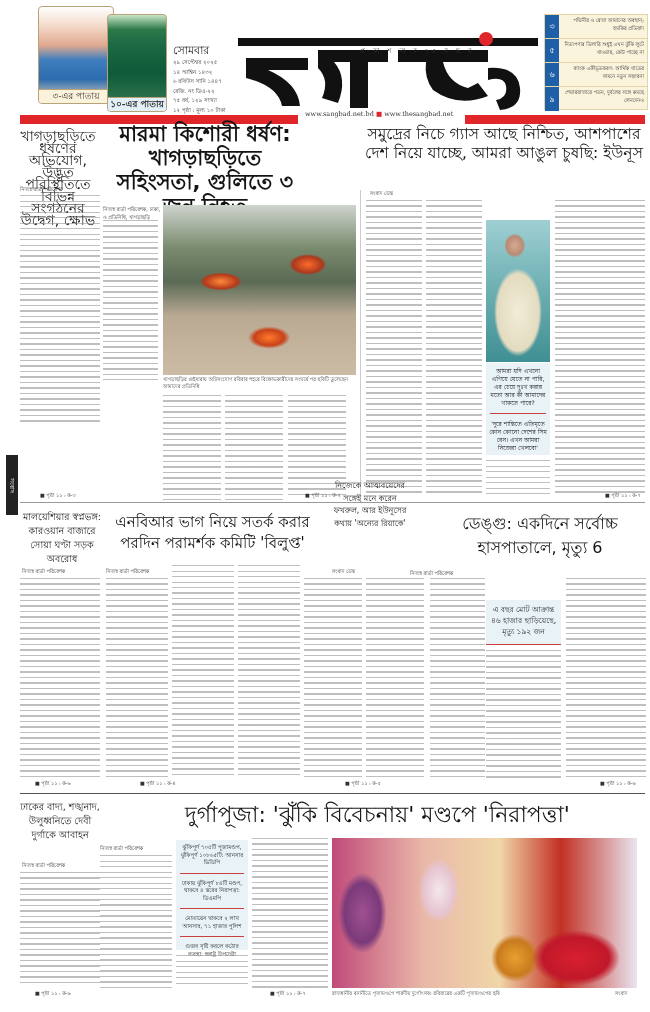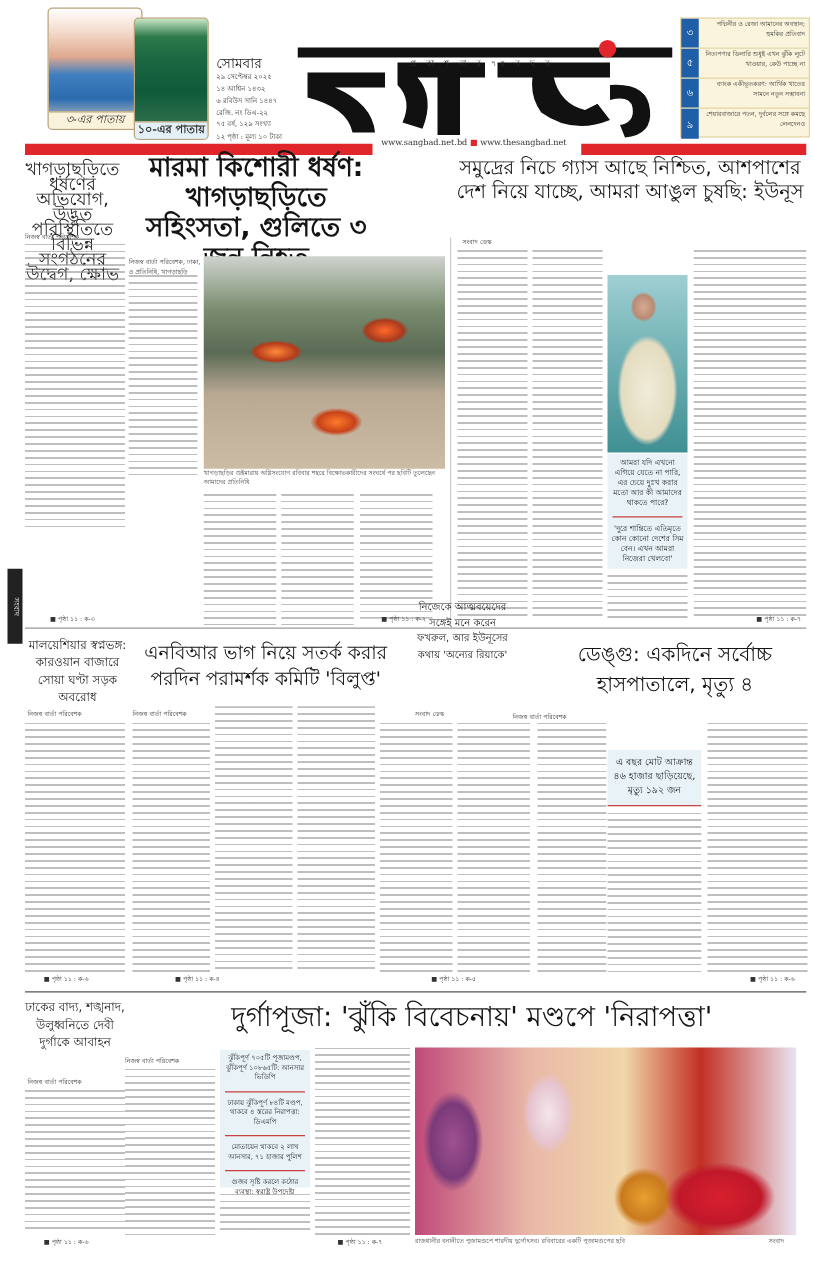--- a/index.html
+++ b/index.html
@@ -4,21 +4,21 @@
 <style>
   * { box-sizing: border-box; margin: 0; padding: 0; }
   html, body { width: 650px; height: 1012px; background: #fff; overflow: hidden; }
   body { font-family: "DejaVu Serif", serif; color: #222; position: relative; }
   
   .teaser-photo { position: absolute; border: 1px solid #b8a27a; border-radius: 4px; overflow: hidden; }
   .teaser-label { position: absolute; bottom: 0; left: 0; right: 0; height: 14px; background: #fbf2dc; border-top: 1px solid #b8a27a; font-size: 9px; text-align: center; line-height: 13px; color: #333; }
   .date-block { position: absolute; left: 173px; top: 44px; width: 62px; font-size: 5.5px; line-height: 9.5px; color: #333; }
   .date-block .day { font-size: 11px; line-height: 14px; color: #222; }
   .logo { position: absolute; left: 238px; top: 28px; width: 300px; height: 85px; }
-  .logo-tag { position: absolute; left: 328px; top: 46px; font-size: 6.5px; letter-spacing: 3px; color: #333; }
+  .logo-tag { position: absolute; left: 360px; top: 46px; font-size: 6.5px; letter-spacing: 3px; color: #333; }
   .index-box { position: absolute; left: 544px; top: 14px; width: 104px; height: 96px; background: #fbf4dc; border: 1px solid #e2d6a8; }
   .index-row { display: flex; height: 24px; border-bottom: 1px solid #e2d6a8; }
   .index-num { width: 14px; background: #1e5fa8; color: #fff; font-size: 8px; display: flex; align-items: center; justify-content: center; }
   .index-text { flex: 1; font-size: 5px; line-height: 7.5px; padding: 2px 3px; text-align: right; color: #333; }
   .redbar { position: absolute; height: 9px; background: #e0262a; }
   .urlline { position: absolute; left: 305px; top: 110px; font-size: 6.5px; color: #333; }
   .urlline .dot { color: #e0262a; }
   
   .hl { position: absolute; font-family: "DejaVu Sans", sans-serif; color: #141414; text-align: center; line-height: 1.15; }
   .side-hl { position: absolute; font-family: "DejaVu Sans", sans-serif; color: #222; text-align: center; }
@@ -32,21 +32,21 @@
   .rule { position: absolute; background: #555; }
   .photo { position: absolute; overflow: hidden; }
   .quote-box { position: absolute; background: #e9f3f7; }
   .quote-text { font-family: "DejaVu Sans", sans-serif; text-align: center; color: #222; font-size: 7px; line-height: 9px; padding: 4px 3px; }
   .qsep { height: 1px; background: #c9403e; margin: 2px 4px; }
   .vert-label { position: absolute; left: 6px; width: 12px; background: #222; color: #fff; font-size: 6px; writing-mode: vertical-rl; text-align: center; }
 </style>
 </head>
 <body>
 
-<div class="teaser-photo" style="left:38px;top:6px;width:76px;height:98px;background:linear-gradient(180deg,#fff 0%,#f3d9c9 20%,#e0a88f 40%,#3f7fbf 55%,#2b6cae 75%,#f0d9c3 100%);font-style:italic;">
+<div class="teaser-photo" style="left:38px;top:6px;width:76px;height:98px;background:linear-gradient(180deg,#fff 0%,#f3d9c9 20%,#e0a88f 40%,#3f7fbf 55%,#2b6cae 75%,#f0d9c3 100%);">
   <div class="teaser-label">৩-এর পাতায়</div>
 </div>
 <div class="teaser-photo" style="left:107px;top:14px;width:60px;height:98px;background:linear-gradient(180deg,#c9e6c5 0%,#2d7a4a 15%,#1e6a44 30%,#0e5a3a 60%,#2a6e4a 85%,#cfe0f0 100%);">
   <div class="teaser-label" style="background:#e4f0f8;font-weight:bold;">১০-এর পাতায়</div>
 </div>
 
 <div class="date-block">
   <div class="day">সোমবার</div>
   <div>২৯ সেপ্টেম্বর ২০২৫</div>
   <div>১৪ আশ্বিন ১৪৩২</div>
@@ -146,21 +146,21 @@
 <div class="col" style="left:172px;top:565px;width:62px;height:213px;"></div>
 <div class="col" style="left:238px;top:565px;width:62px;height:213px;"></div>
 <div class="jump" style="left:140px;top:780px;">■ পৃষ্ঠা ১১ : ক-৪</div>
 
 <div class="side-hl" style="left:330px;top:480px;width:80px;font-size:8px;line-height:12.5px;">নিজেকে আত্মবয়েদের সঙ্গেই মনে করেন ফখরুল, আর ইউনূসের কথায় 'অন্যের রিয়াকে'</div>
 <div class="byline" style="left:332px;top:568px;">সংবাদ ডেস্ক</div>
 <div class="col" style="left:304px;top:578px;width:58px;height:200px;"></div>
 <div class="col" style="left:366px;top:578px;width:58px;height:200px;"></div>
 <div class="jump" style="left:345px;top:780px;">■ পৃষ্ঠা ১১ : ক-৫</div>
 
-<div class="hl" style="left:430px;top:512px;width:220px;font-size:16px;line-height:24px;">ডেঙ্গু: একদিনে সর্বোচ্চ হাসপাতালে, মৃত্যু ৪</div>
+<div class="hl" style="left:430px;top:512px;width:220px;font-size:16px;line-height:24px;">ডেঙ্গু: একদিনে সর্বোচ্চ হাসপাতালে, মৃত্যু 6</div>
 <div class="byline" style="left:410px;top:570px;">নিজস্ব বার্তা পরিবেশক</div>
 <div class="col" style="left:430px;top:578px;width:55px;height:200px;"></div>
 <div class="quote-box" style="left:486px;top:600px;width:75px;height:45px;border-bottom:1px solid #c9403e;">
   <div class="quote-text" style="font-size:7.5px;line-height:11px;">এ বছর মোট আক্রান্ত ৪৬ হাজার ছাড়িয়েছে, মৃত্যু ১৯২ জন</div>
 </div>
 <div class="col" style="left:486px;top:650px;width:75px;height:128px;"></div>
 <div class="col" style="left:566px;top:578px;width:80px;height:200px;"></div>
 <div class="jump" style="left:600px;top:780px;">■ পৃষ্ঠা ১১ : ক-৬</div>
 
 <div class="rule" style="left:20px;top:793px;width:625px;height:1px;background:#555;"></div>

